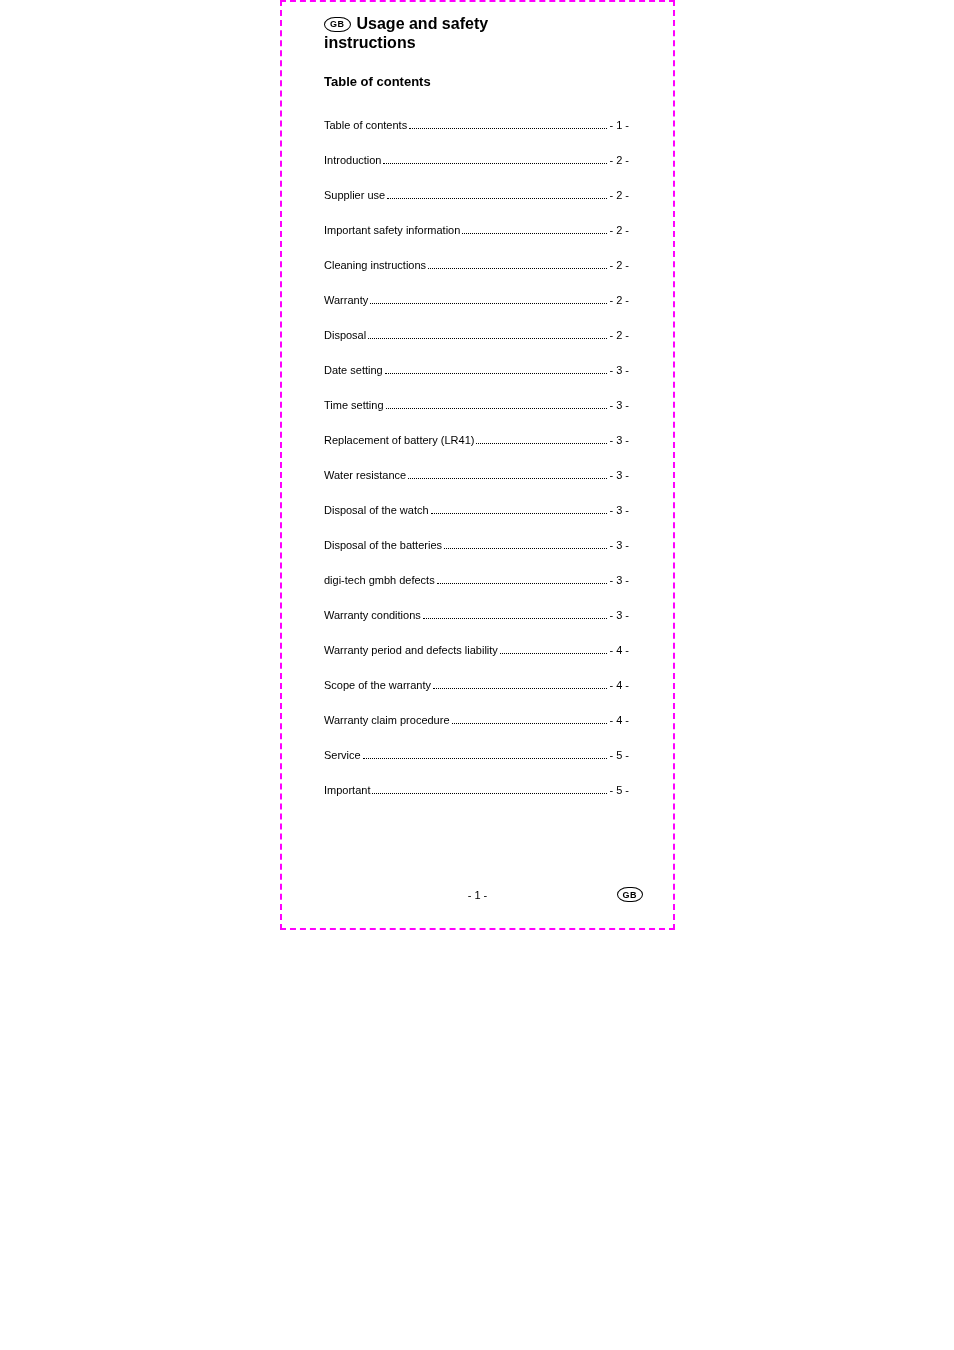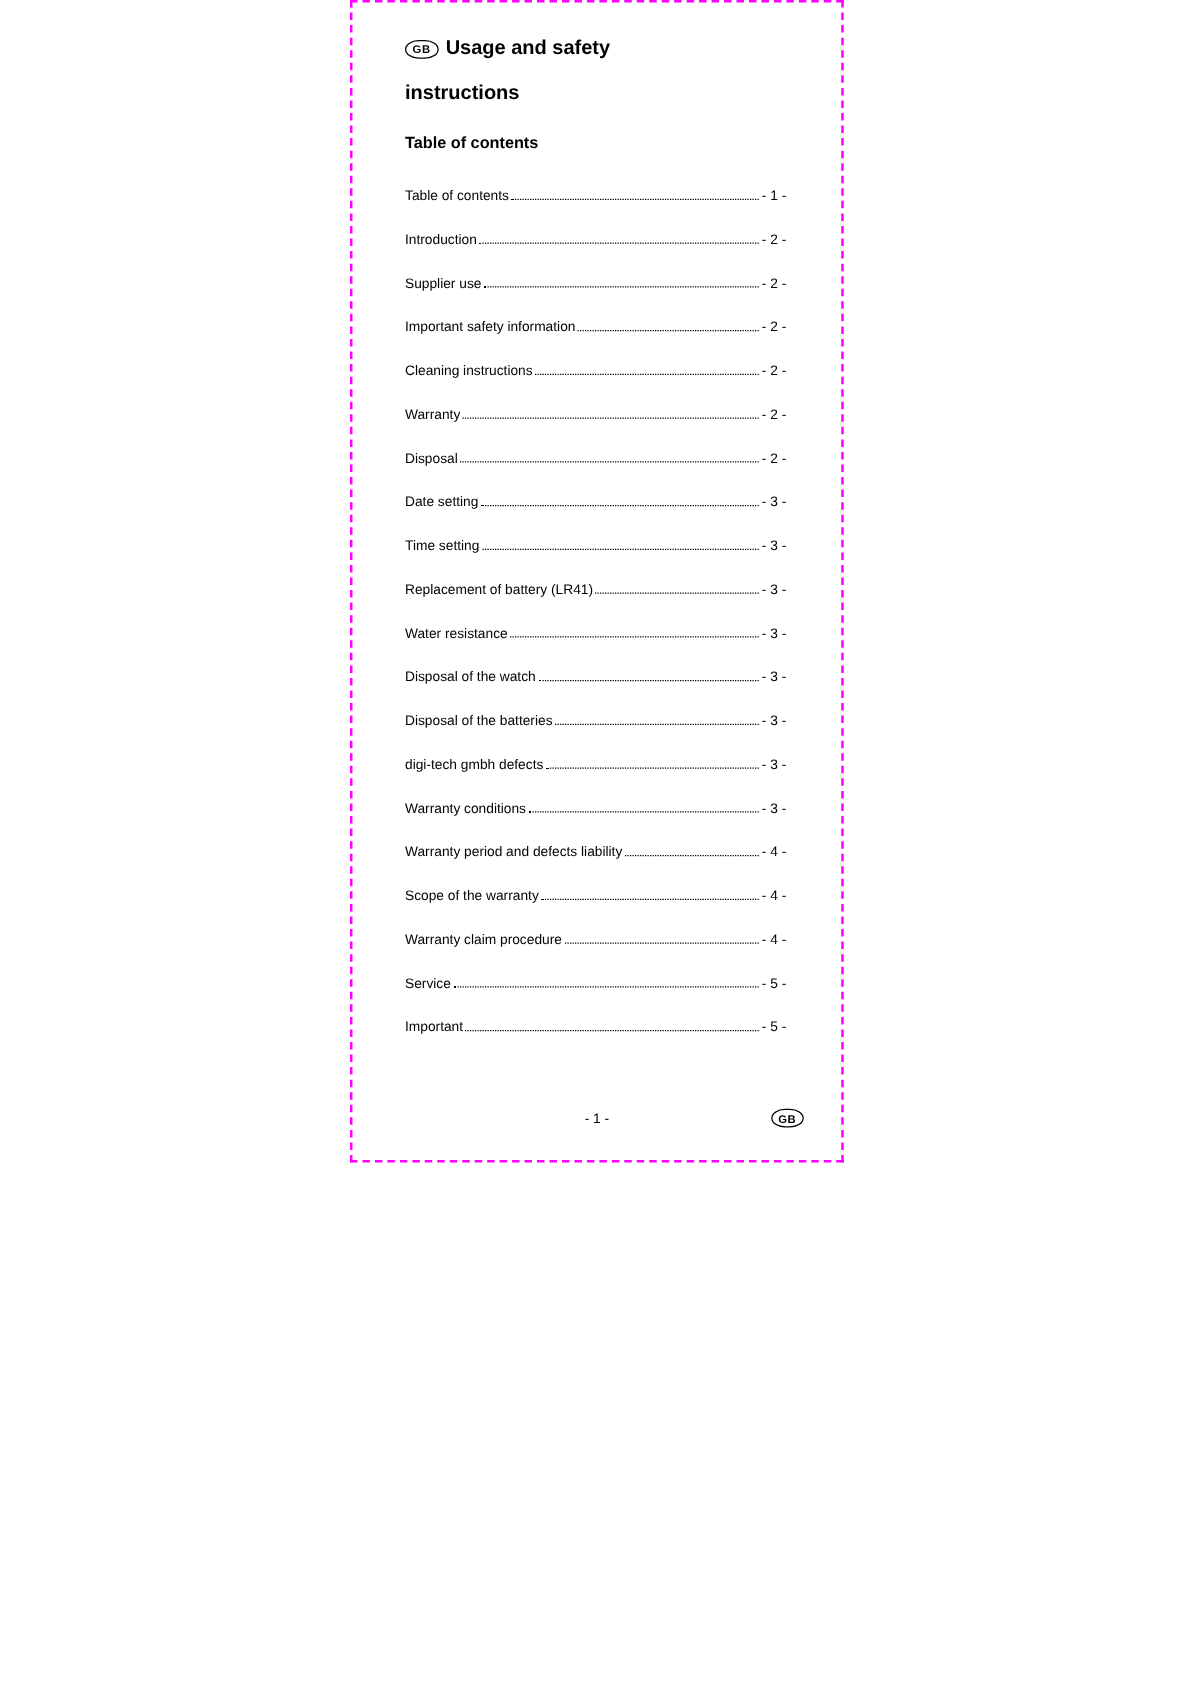--- a/index.html
+++ b/index.html
@@ -3,21 +3,21 @@
 <meta charset="utf-8">
 <style>
   * { margin:0; padding:0; box-sizing:border-box; }
   html,body{ width:954px; height:1350px; background:#ffffff; font-family:"Segoe UI", Arial, Helvetica, sans-serif; }
   .frame{
     position:absolute;
     left:280px; top:0;
     width:395px; height:930px;
     border:2px dashed #ff00ff;
     background:#fff;
-    padding:28px 30px 30px 42px;
+    padding:13px 30px 30px 42px;
   }
   .title-line{
     display:flex;
     align-items:center;
     font-weight:700;
     font-size:16px;
     color:#000;
   }
   .gb-pill{
     display:inline-flex;
@@ -29,21 +29,21 @@
     height:15px;
     font-size:9px;
     font-weight:700;
     margin-right:6px;
     letter-spacing:0.5px;
   }
   .title2{
     font-weight:700;
     font-size:16px;
     color:#000;
-    margin-top:18px;
+    margin-top:1px;
   }
   .subheading{
     font-weight:700;
     font-size:13px;
     color:#000;
     margin-top:22px;
     margin-bottom:30px;
   }
   .toc{
     width:305px;

